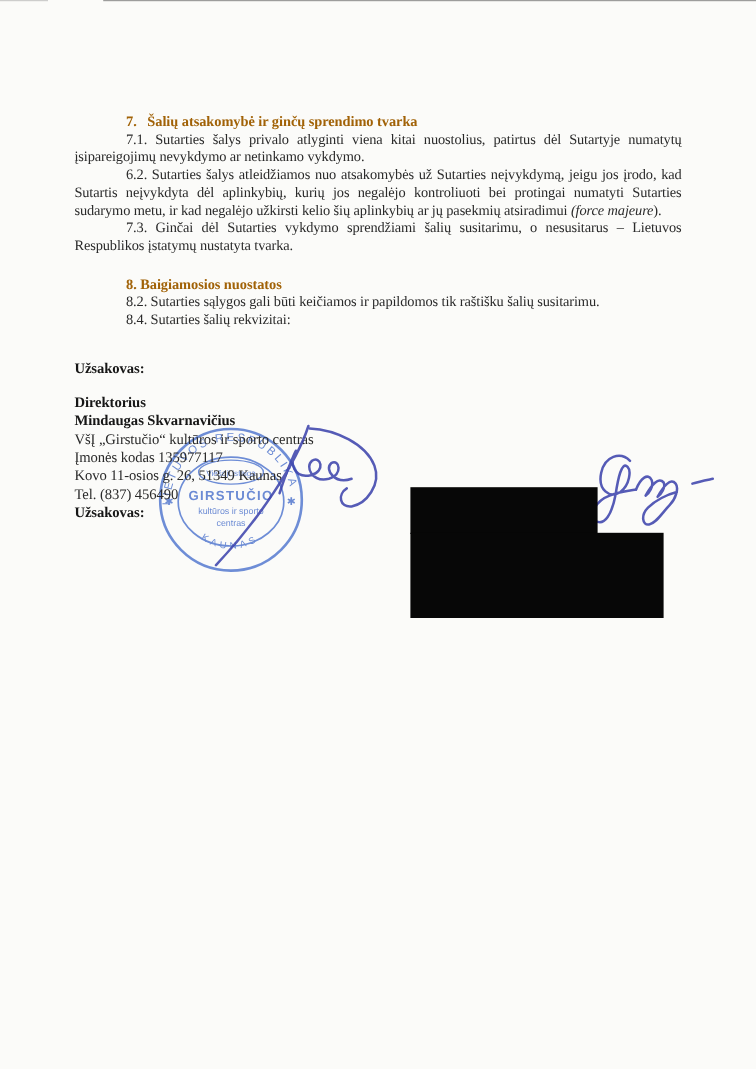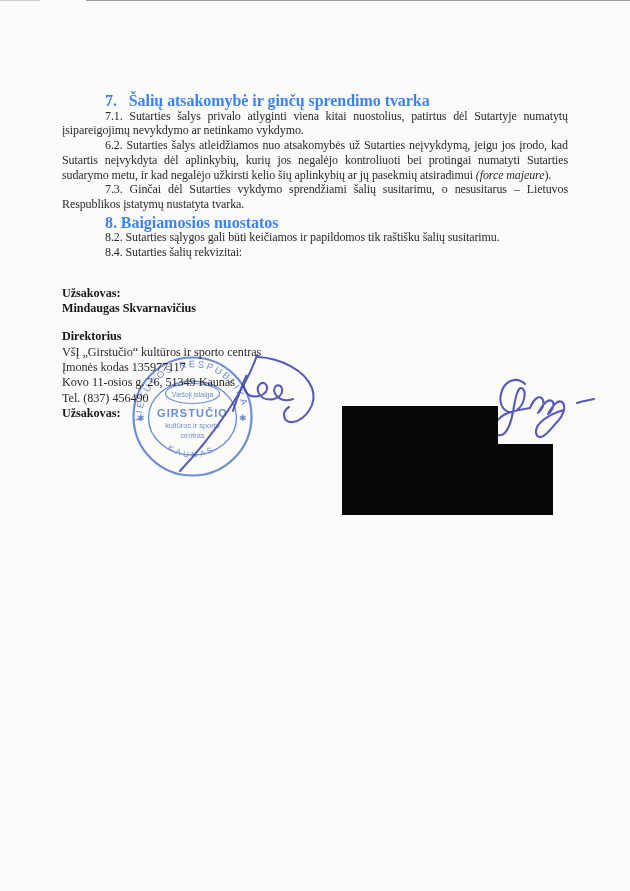--- a/index.html
+++ b/index.html
@@ -8,22 +8,22 @@
     position:relative;width:630px;height:891px;overflow:hidden;
     background:#fbfbf9;
     font-family:"Liberation Serif", serif;
     color:#2a2a2a;
   }
   .scan-edge{position:absolute;top:0;left:86px;width:544px;height:1px;background:rgba(80,80,80,.55);z-index:6;}
   .scan-edge2{position:absolute;top:0;left:0;width:40px;height:1px;background:rgba(120,120,120,.35);z-index:6;}
 
   .content{position:absolute;left:62px;top:0;width:506px;padding-top:94px;z-index:2;}
   .content p{margin:0;text-align:justify;text-indent:43px;font-size:12px;line-height:14.7px;letter-spacing:-0.1px;}
-  .content h3{margin:0;font-size:16px;line-height:14.7px;text-indent:43px;font-weight:bold;color:#3b82f6;white-space:pre-wrap;letter-spacing:-0.05px;}
-  .sec8{margin-top:4px;}
+  .content h3{margin:0;font-size:12px;line-height:14.7px;text-indent:43px;font-weight:bold;color:#a16207;white-space:pre-wrap;letter-spacing:-0.05px;}
+  .sec8{margin-top:18px;}
   em{font-style:italic;}
 
   .sig-row{display:flex;margin-top:26px;flex-direction:column;}
   .sig-col{display:block;}
   .sig-col p{text-indent:0;text-align:left;font-size:12.2px;line-height:15.3px;letter-spacing:-0.05px;}
   .sig-left{width:284px;}
   .sig-right{flex:1;}
   .bold{font-weight:bold;color:#161616;}
   .sig-title{margin-top:13px !important;}
 
@@ -74,22 +74,22 @@
 
     <section class="sec8">
       <h3>8. Baigiamosios nuostatos</h3>
       <p>8.2. Sutarties sąlygos gali būti keičiamos ir papildomos tik raštišku šalių susitarimu.</p>
       <p>8.4. Sutarties šalių rekvizitai:</p>
     </section>
 
     <div class="sig-row">
       <div class="sig-col sig-left">
         <p class="bold">Užsakovas:</p>
+        <p class="bold sig-title">Direktorius</p>
         <p class="bold">Mindaugas Skvarnavičius</p>
-        <p class="bold sig-title">Direktorius</p>
         <p>VšĮ „Girstučio“ kultūros ir sporto centras</p>
         <p>Įmonės kodas 135977117</p>
         <p>Kovo 11-osios g. 26, 51349 Kaunas</p>
         <p>Tel. (837) 456490</p>
       </div>
       <div class="sig-col sig-right">
         <p class="bold">Užsakovas:</p>
       </div>
     </div>
   </main>

